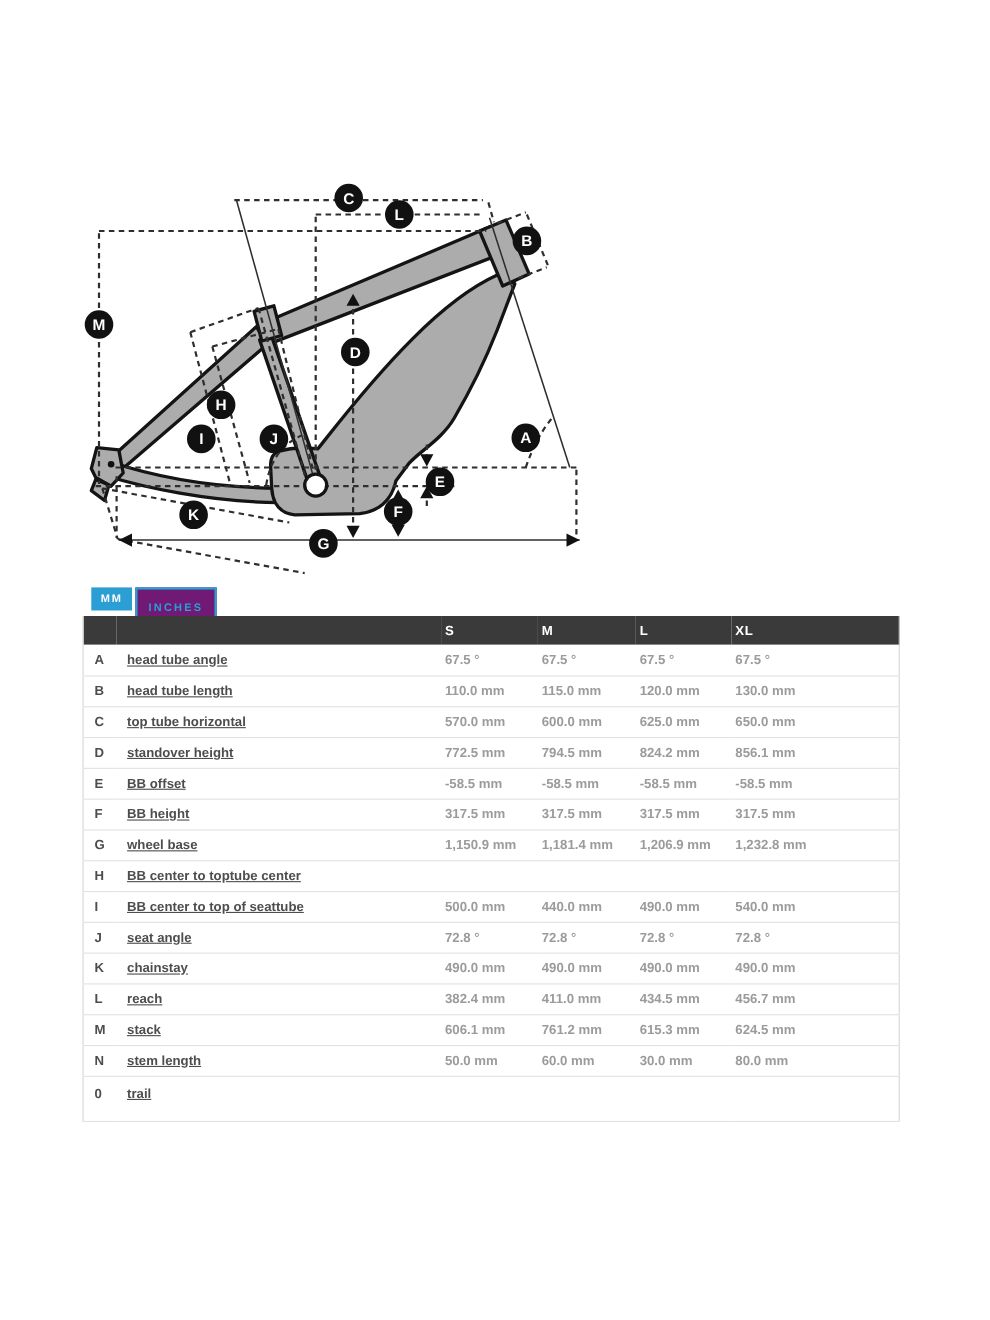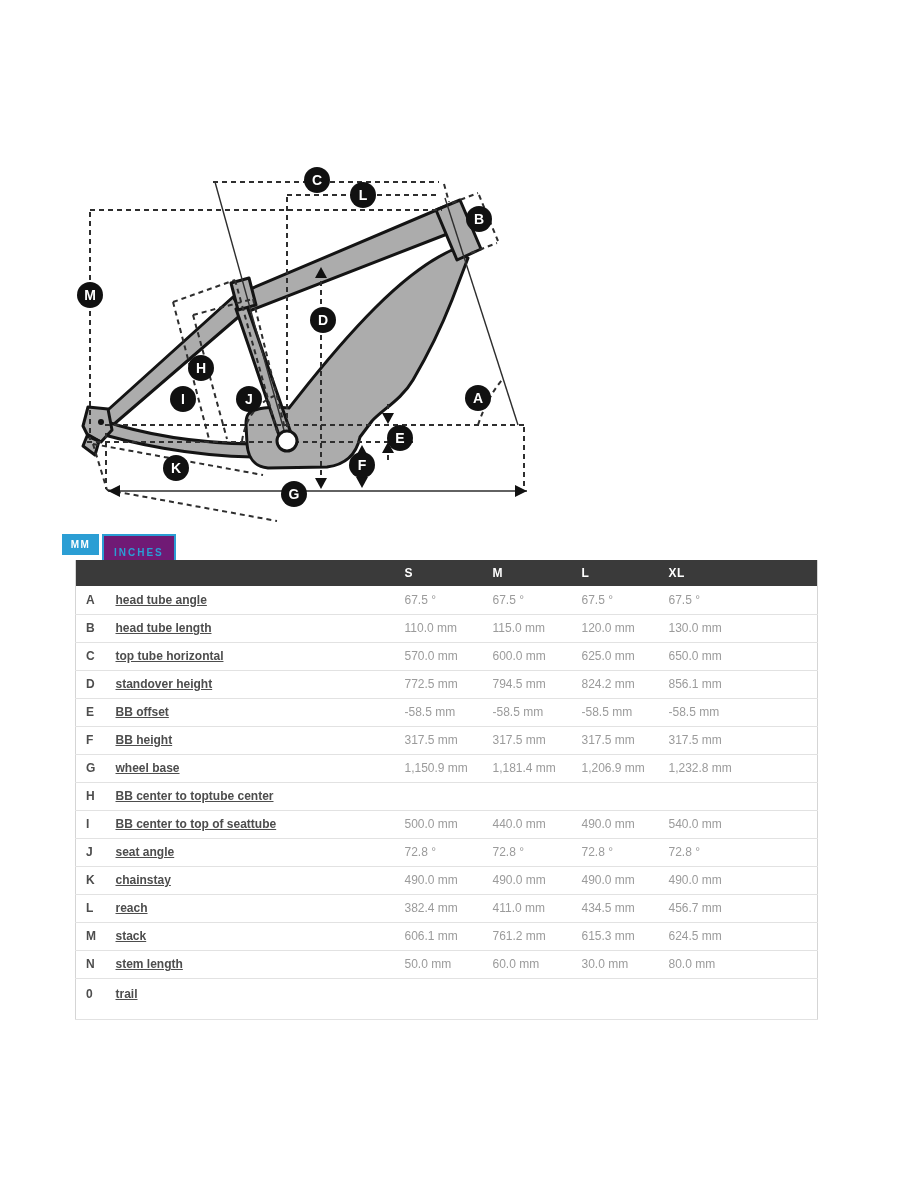--- a/index.html
+++ b/index.html
@@ -16,40 +16,40 @@
   .diagram-wrap{position:absolute;left:75px;top:148px;width:482px;height:378px;}
   .diagram-wrap svg{display:block;}
   .meas{stroke:#2e2e2e;stroke-width:2;fill:none;stroke-dasharray:5 4;}
   .thin{stroke:#2e2e2e;stroke-width:1.4;fill:none;}
   .frame{fill:var(--frame-gray);stroke:#141414;stroke-width:3;stroke-linejoin:round;}
   .arrow{fill:#111;}
   .badge-circle{fill:#111;}
   .badge-letter{fill:#fff;font-family:"Liberation Sans",sans-serif;font-weight:bold;font-size:14px;text-anchor:middle;}
 
   
-  .tabs{position:absolute;left:62px;top:534px;display:flex;align-items:flex-start;gap:3px;}
+  .tabs{position:absolute;left:83px;top:534px;display:flex;align-items:flex-start;gap:3px;}
   .tab{height:21px;display:flex;align-items:center;justify-content:center;
        font-size:10px;font-weight:bold;letter-spacing:1.5px;cursor:pointer;}
   .tab-mm{width:37px;background:var(--accent);color:#fff;}
   .tab-inches{padding:16px 10px;background:#701a75;color:var(--accent);border:2px solid var(--accent);letter-spacing:2px;}
 
   
   .geo-table{position:absolute;left:75px;top:560px;width:742px;border-collapse:collapse;table-layout:fixed;
              border-left:1px solid var(--outer-border);border-right:1px solid var(--outer-border);
              border-bottom:1px solid var(--outer-border);}
   .geo-table th{background:var(--header-bg);color:#fff;font-size:12px;font-weight:bold;
                 text-align:left;height:26px;padding:0 0 0 4px;letter-spacing:0.5px;}
   .geo-table td{height:28px;font-size:12px;vertical-align:middle;border-bottom:1px solid var(--row-border);
                 white-space:nowrap;overflow:hidden;}
   .geo-table tr.tall td{height:41px;vertical-align:top;padding-top:8px;}
   .col-letter{width:30px;} .col-label{width:295px;}
   .col-s{width:88px;} .col-m{width:89px;} .col-l{width:87px;} .col-xl{width:153px;}
   td.cell-letter{padding-left:10px;color:var(--label);font-weight:bold;}
   td.cell-label{padding-left:10px;color:var(--label);font-weight:bold;text-decoration:underline;}
-  td.cell-value{padding-left:4px;color:var(--value);}
+  td.cell-value{padding-left:4px;color:var(--value);font-weight:bold;}
 </style>
 </head>
 <body>
 
 <div class="page">
 
   <div class="diagram-wrap">
     <svg width="482" height="378" viewBox="0 0 482 378">
 
       <g>

